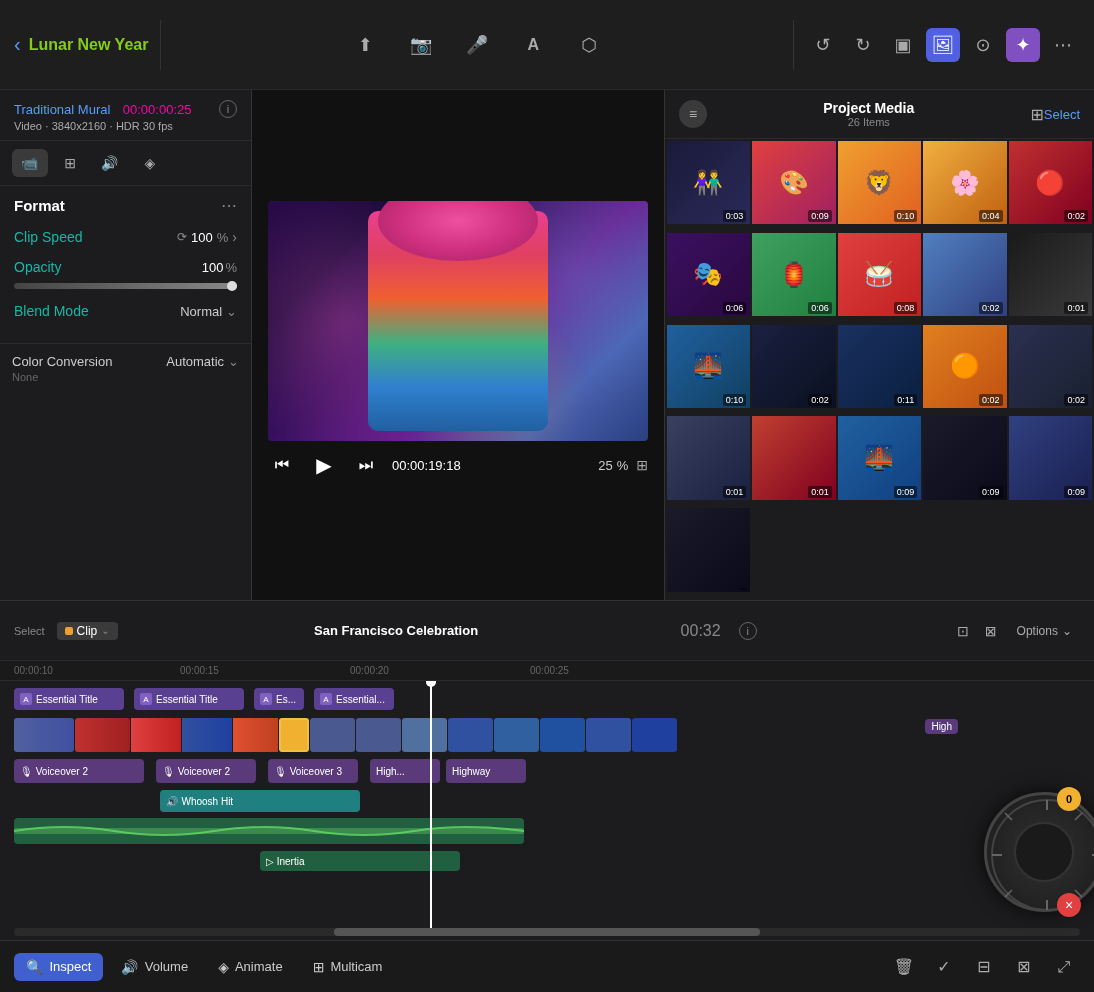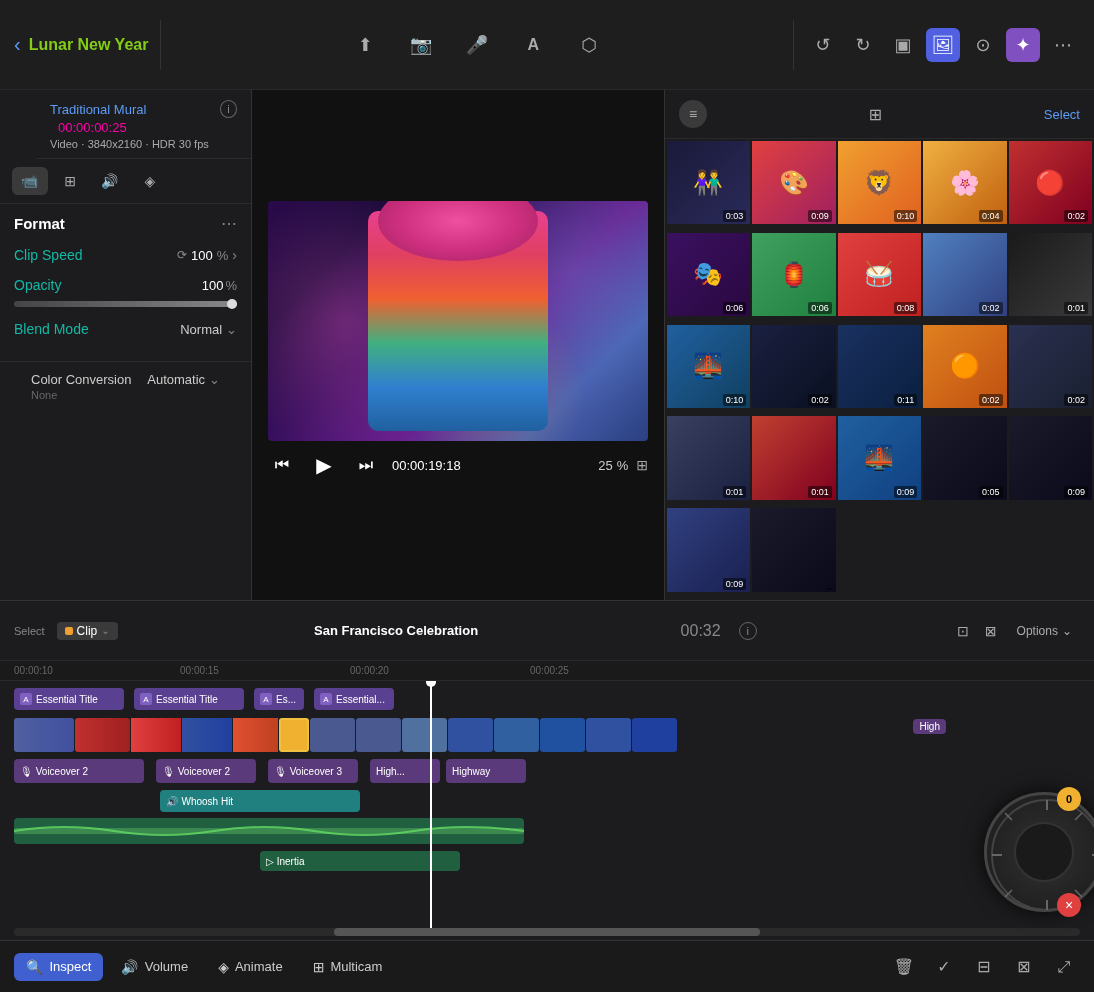--- a/index.html
+++ b/index.html
@@ -40,21 +40,20 @@
       padding: 0;
       flex-shrink: 0;
     }
 
     .clip-info {
       padding: 10px 14px 8px;
       border-bottom: 1px solid #2a2a2a;
       display: flex;
       align-items: flex-start;
       justify-content: space-between;
-      margin-left: 36px;
     }
 
     .clip-info-left {}
     .clip-title {
       color: #5b9cf6;
       font-size: 13px;
       font-weight: 500;
     }
     .clip-timecode {
       color: #f0a;
@@ -175,21 +174,21 @@
     .blend-value {
       display: flex;
       align-items: center;
       gap: 4px;
       font-size: 13px;
       color: #ccc;
     }
 
     .color-conversion-section {
       border-top: 1px solid #2a2a2a;
-      padding: 10px 31px;
+      padding: 10px 12px;
     }
 
     .color-conv-row {
       display: flex;
       align-items: center;
       justify-content: space-between;
     }
 
     .color-conv-label { font-size: 13px; color: #ccc; }
     .color-conv-value {
@@ -1009,20 +1008,24 @@
         </div>
       </div>
     </div>
 
     <div class="media-browser">
 
       <div class="media-header">
         <div class="media-filter-icon">
           <span>≡</span>
         </div>
+        <div style="flex:1;text-align:center;">
+          <div class="media-title">Project Media</div>
+          <div class="media-count">26 Items</div>
+        </div>
         <button class="grid-view-btn">
           <span>⊞</span>
         </button>
         <button class="select-btn">Select</button>
       </div>
 
       <div class="media-grid">
         <div class="media-thumb t1">
           <div class="media-thumb-inner" style="font-size:24px;">👫</div>
           <div class="media-duration">0:03</div>
@@ -1087,24 +1090,20 @@
           <div class="media-thumb-inner" style="font-size:24px;"></div>
           <div class="media-duration">0:01</div>
         </div>
         <div class="media-thumb t17">
           <div class="media-thumb-inner" style="font-size:24px;"></div>
           <div class="media-duration">0:01</div>
         </div>
         <div class="media-thumb t18">
           <div class="media-thumb-inner" style="font-size:24px;">🌉</div>
           <div class="media-duration">0:09</div>
-        </div>
-        <div class="media-thumb t19">
-          <div class="media-thumb-inner" style="font-size:24px;"></div>
-          <div class="media-duration">0:05</div>
         </div>
         <div class="media-thumb t20">
           <div class="media-thumb-inner" style="font-size:24px;"></div>
           <div class="media-duration">0:09</div>
         </div>
         <div class="media-thumb t21">
           <div class="media-thumb-inner" style="font-size:24px;"></div>
           <div class="media-duration">0:09</div>
         </div>
         <div class="media-thumb t22">
@@ -1309,13 +1308,13 @@
     <line x1="18" y1="18" x2="25" y2="25" stroke="#666" stroke-width="1.5"></line>
     <line x1="95" y1="18" x2="88" y2="25" stroke="#666" stroke-width="1.5"></line>
     <line x1="18" y1="102" x2="25" y2="95" stroke="#666" stroke-width="1.5"></line>
     <line x1="95" y1="102" x2="88" y2="95" stroke="#666" stroke-width="1.5"></line>
   </svg>
   <div class="wheel-inner"></div>
   <div class="wheel-badge">0</div>
   <div class="wheel-cancel">×</div>
 </div>
 
-<div style="position:absolute;right:148px;bottom:258px;background:#5a3a7a;border-radius:4px;padding:2px 6px;font-size:10px;color:#fff;z-index:15;">High</div>
+<div style="position:absolute;right:136px;bottom:258px;background:#5a3a7a;border-radius:4px;padding:2px 6px;font-size:10px;color:#fff;z-index:15;">High</div>
 
 </body></html>

